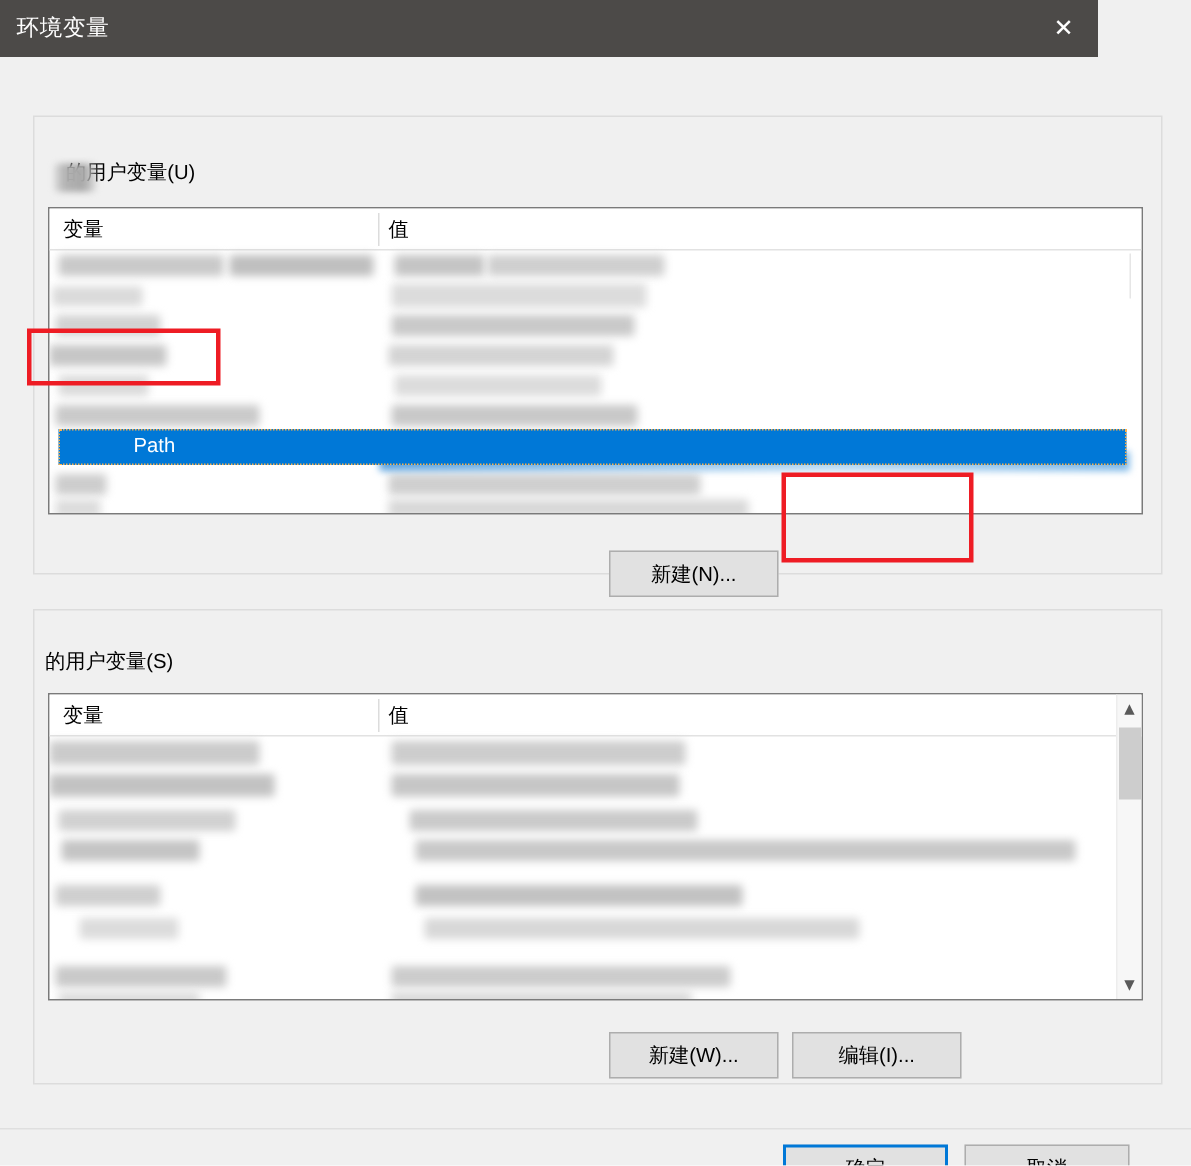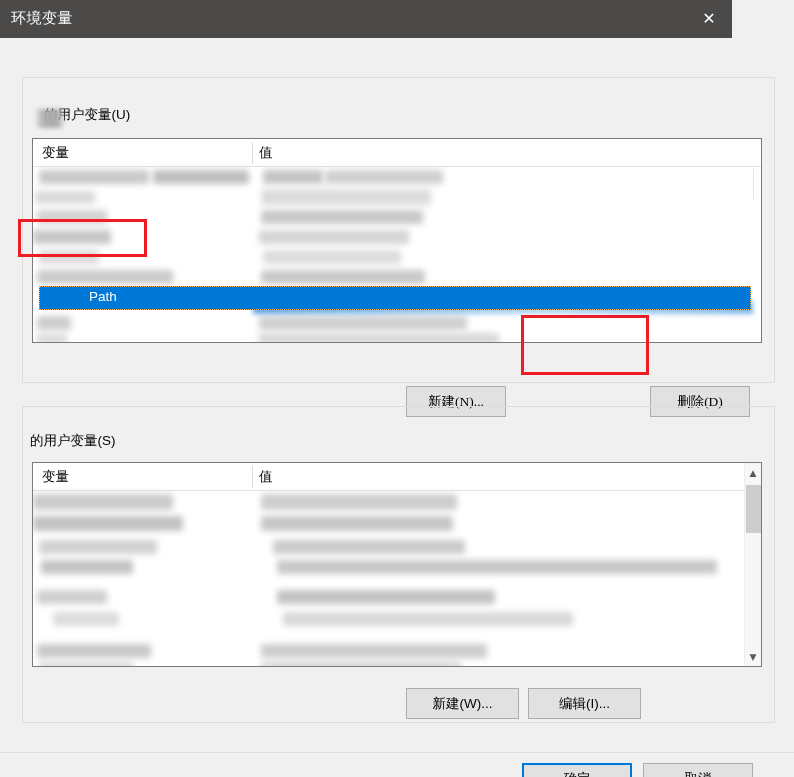--- a/index.html
+++ b/index.html
@@ -273,21 +273,21 @@
     font-family: "Liberation Sans", "DejaVu Sans", sans-serif;
     font-size: 13.5px;
     color: #000000;
     display: flex;
     align-items: center;
     justify-content: center;
     cursor: default;
     white-space: nowrap;
     padding: 0;
   }
-  .btn-row1 { top: 348px; width: 100px; height: 31px; font-family: Liberation Serif, serif; }
+  .btn-row1 { top: 329px; width: 113px; height: 31px; }
   .btn-row2 { top: 650px; width: 113px; height: 31px; }
   .bx1 { left: 406px; }
   .bx2 { left: 528px; }
   .bx3 { left: 650px; }
   .btn-ok, .btn-cancel {
     top: 725px;
     width: 110px;
     height: 31px;
   }
   .btn-ok {
@@ -382,21 +382,20 @@
         </div>
 
         <div class="sel-smear"></div>
         <div class="row-selected">
           <span class="row-selected-text">Path</span>
         </div>
       </div>
     </div>
 
     <button class="btn btn-row1 bx1">新建(N)...</button>
-    <button class="btn btn-row1 bx3">删除(D)</button>
 
     <div class="groupbox group-system"></div>
     <div class="group-label label-system">的用户变量(S)</div>
 
     <div class="listbox list-system">
       <div class="list-header">
         <div class="hdr-cell hdr-var">变量</div>
         <div class="hdr-divider"></div>
         <div class="hdr-cell hdr-val">值</div>
       </div>

